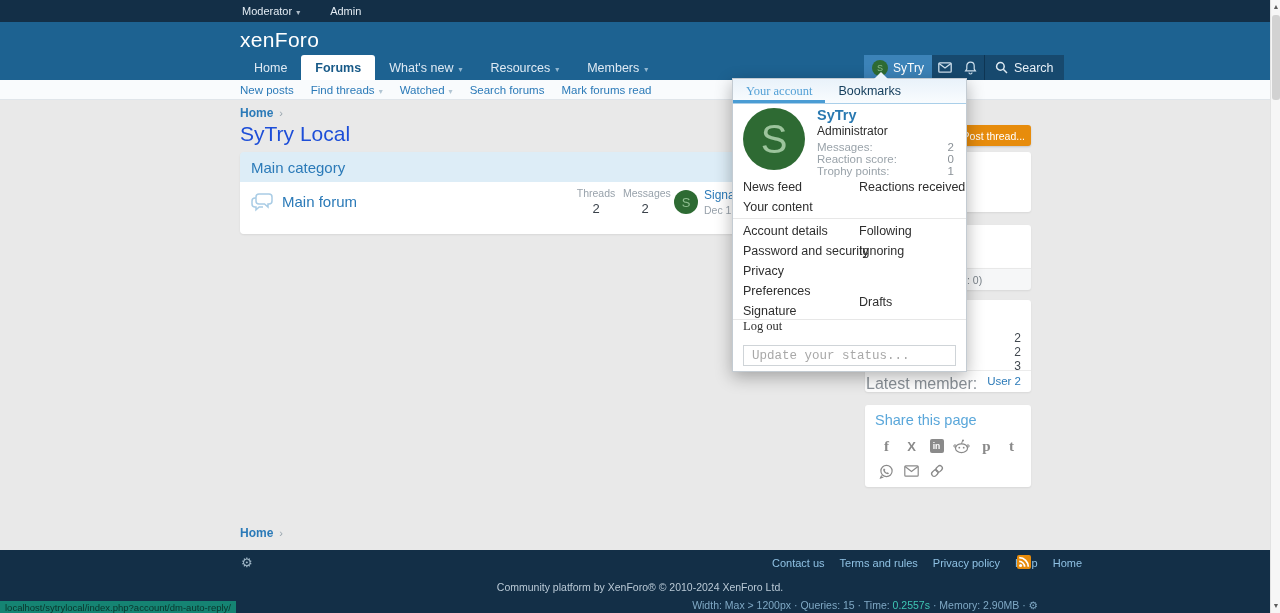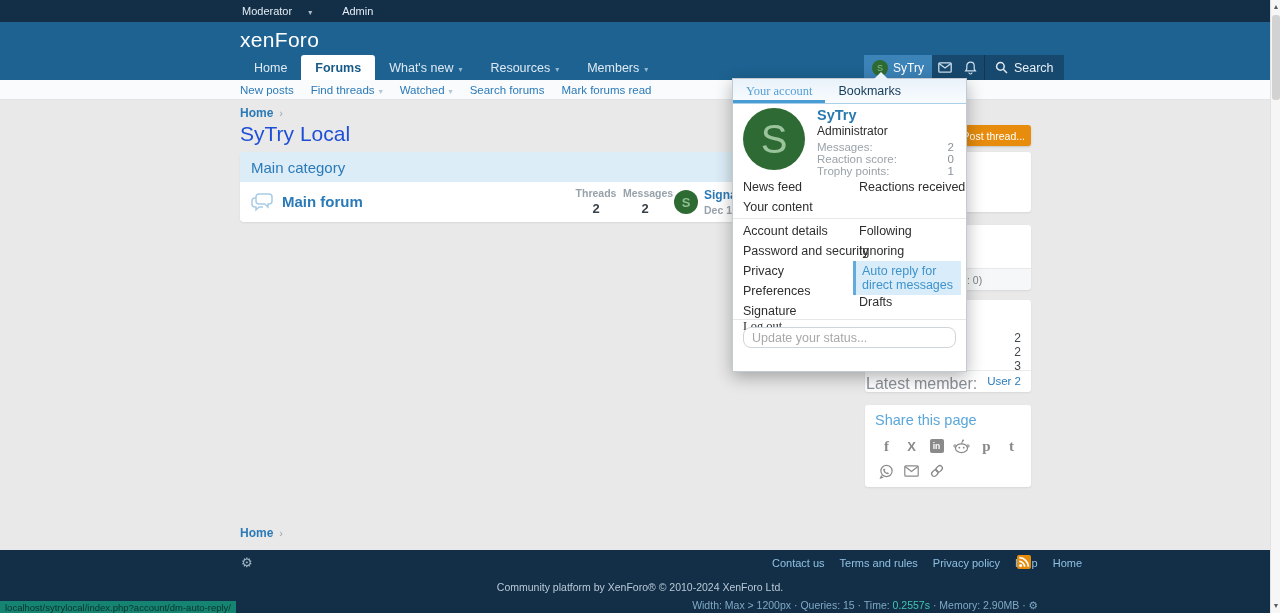--- a/index.html
+++ b/index.html
@@ -3,21 +3,21 @@
 <meta charset="utf-8">
 <style>
   html,body{margin:0;padding:0;background:#e9e9e9;}
   *{box-sizing:border-box;}
   #screen{position:relative;width:1280px;height:613px;overflow:hidden;
           font-family:"Liberation Sans",sans-serif;background:#e9e9e9;}
 
   
   .modbar{position:absolute;left:0;top:0;width:1280px;height:22px;background:#132f47;}
   .modbar-inner{position:absolute;left:242px;top:0;height:22px;display:flex;align-items:center;gap:30px;}
-  .modbar a{color:#e2ebf3;font-size:11px;text-decoration:none;display:flex;align-items:center;gap:16px;}
+  .modbar a{color:#e2ebf3;font-size:11px;text-decoration:none;display:flex;align-items:center;gap:4px;}
   .chev::after{content:"▾";font-size:8px;opacity:.75;}
 
   
   .header{position:absolute;left:0;top:22px;width:1280px;height:58px;background:#1d6291;}
   .logo{position:absolute;left:240px;top:6px;color:#fff;font-size:21px;letter-spacing:.3px;}
   .nav-tabs{position:absolute;left:240px;bottom:0;display:flex;height:25px;}
   .nav-tab{padding:0 14px;display:flex;align-items:center;gap:5px;color:#dfeaf4;font-size:12.5px;cursor:pointer;}
   .nav-tab .chev::after{color:#b9d2e5;}
   .nav-tab.active{background:#fff;color:#185a88;font-weight:bold;border-radius:3px 3px 0 0;}
   .header-right{position:absolute;left:864px;bottom:0;height:25px;display:flex;align-items:stretch;background:#17496e;}
@@ -39,21 +39,21 @@
   .breadcrumb{position:absolute;display:flex;align-items:center;gap:6px;font-size:12px;}
   .breadcrumb .bc-home{color:#2b7ab8;font-weight:bold;cursor:pointer;}
   .breadcrumb .bc-sep{color:#98a4ad;font-size:11px;}
   .bc-top{left:240px;top:106px;}
   .bc-bottom{left:240px;top:526px;}
   .page-title{position:absolute;left:240px;top:122px;font-size:21px;color:#1d4ed8;}
 
   .panel{position:absolute;left:240px;top:152px;width:610px;box-shadow:0 1px 2px rgba(0,0,0,.08);border-radius:4px;}
   .panel-head{height:30px;background:#ddedf7;border-radius:4px 4px 0 0;display:flex;align-items:center;
               padding:15px 11px;color:#2b7ab8;font-size:15px;}
-  .panel-body{height:40px;background:#fff;border-radius:0 0 4px 4px;position:relative;font-weight:bold;}
+  .panel-body{height:52px;background:#fff;border-radius:0 0 4px 4px;position:relative;}
   .forum-icon{position:absolute;left:10px;top:9px;}
   .forum-name{position:absolute;left:42px;top:11px;font-size:15px;color:#2b7ab8;cursor:pointer;}
   .fcol{position:absolute;top:5px;width:44px;text-align:center;}
   .fcol .flabel{font-size:10.5px;color:#98a2ab;}
   .fcol .fvalue{font-size:13px;color:#39414a;margin-top:2px;}
   .col-threads{left:334px;}
   .col-messages{left:383px;}
   .row-avatar{position:absolute;left:434px;top:8px;width:24px;height:24px;border-radius:50%;background:#2e6b33;
               color:#8fbe90;font-size:13px;display:flex;align-items:center;justify-content:center;}
   .last-post{position:absolute;left:464px;top:6px;white-space:nowrap;}
@@ -100,23 +100,23 @@
   .dd-avatar{position:absolute;left:10px;top:29px;width:62px;height:62px;border-radius:50%;background:#2e6a33;
              color:#9cc49c;font-size:40px;display:flex;align-items:center;justify-content:center;cursor:pointer;}
   .dd-name{position:absolute;left:84px;top:28px;font-size:14.5px;font-weight:bold;color:#2878b0;cursor:pointer;}
   .dd-role{position:absolute;left:84px;top:45px;font-size:12px;color:#2c2c2c;}
   .dd-stat{position:absolute;left:84px;right:12px;font-size:11.5px;color:#9aa3aa;display:flex;justify-content:space-between;}
   .dd-stat .sv{color:#8a9197;}
   .dd-item{position:absolute;font-size:12.5px;color:#2e2e2e;cursor:pointer;line-height:14px;}
   .dd-div{position:absolute;left:0;width:100%;border-top:1px solid #e7e7e7;}
   .dd-item.hl{left:120px;width:108px;background:#d9ecf9;border-left:3px solid #63abdc;color:#3f93cc;
               padding:3px 0 3px 6px;}
-  .dd-status{position:absolute;left:10px;top:248px;width:213px;height:21px;border:1px solid #cfd4d8;
-             border-radius:8px;padding:0 8px;font-size:12.5px;color:#666;outline:none;
-             font-family:Liberation Sans, sans-serif;}
+  .dd-status{position:absolute;left:10px;top:266px;width:213px;height:21px;border:1px solid #cfd4d8;
+             border-radius:0;padding:0 8px;font-size:12.5px;color:#666;outline:none;
+             font-family:Liberation Mono, monospace;}
   .dd-status::placeholder{color:#a8a8a8;}
 
   
   .footer{position:absolute;left:0;top:550px;width:1280px;height:63px;background:#132f47;}
   .f-gear{position:absolute;left:241px;top:5px;color:#9fb6c6;font-size:13px;cursor:pointer;}
   .f-gear::after{content:"⚙";}
   .f-links{position:absolute;left:772px;top:7px;display:flex;gap:15px;}
   .f-links a{color:#8fc1e3;font-size:11px;text-decoration:none;}
   .f-rss{position:absolute;left:1017px;top:5px;width:14px;height:14px;background:#e78c0c;border-radius:2px;
          display:flex;align-items:flex-end;justify-content:flex-start;cursor:pointer;}
@@ -344,21 +344,20 @@
     <div class="dd-item" style="left:10px;top:121px;">Your content</div>
     <div class="dd-item" style="left:126px;top:101px;">Reactions received</div>
     <div class="dd-div" style="top:139px;"></div>
     <div class="dd-item" style="left:10px;top:145px;">Account details</div>
     <div class="dd-item" style="left:10px;top:165px;">Password and security</div>
     <div class="dd-item" style="left:10px;top:185px;">Privacy</div>
     <div class="dd-item" style="left:10px;top:205px;">Preferences</div>
     <div class="dd-item" style="left:10px;top:225px;">Signature</div>
     <div class="dd-item" style="left:126px;top:145px;">Following</div>
     <div class="dd-item" style="left:126px;top:165px;">Ignoring</div>
-    <div class="dd-item hl" style="top:182px;">Auto reply for direct messages</div>
     <div class="dd-item" style="left:126px;top:216px;">Drafts</div>
     <div class="dd-div" style="top:240px;"></div>
     <div class="dd-item" style="left:10px;top:240px;font-family:Liberation Serif, serif;">Log out</div>
 
     <input class="dd-status" type="text" placeholder="Update your status..." style="">
   </div>
 
   <div class="breadcrumb bc-bottom">
     <span class="bc-home">Home</span>
     <span class="bc-sep">›</span>

